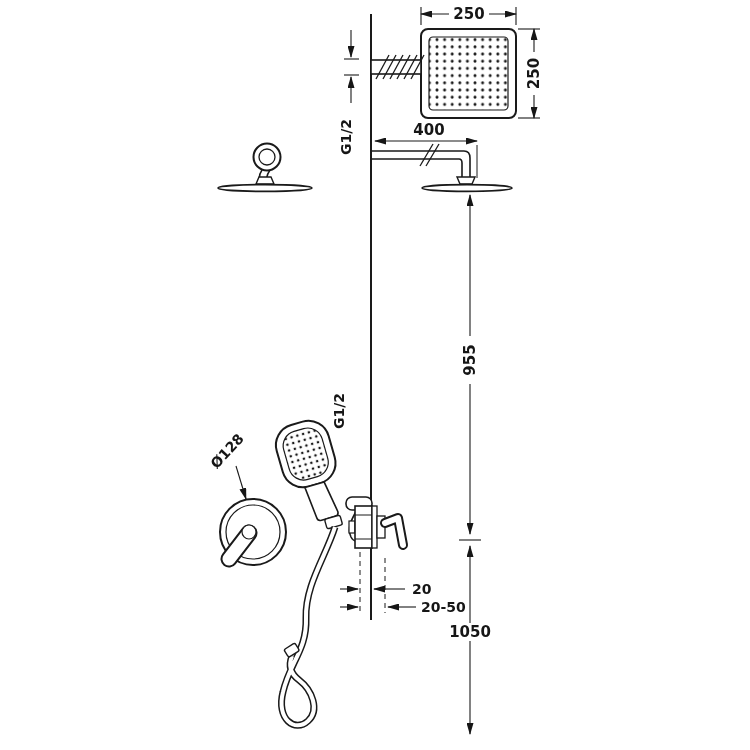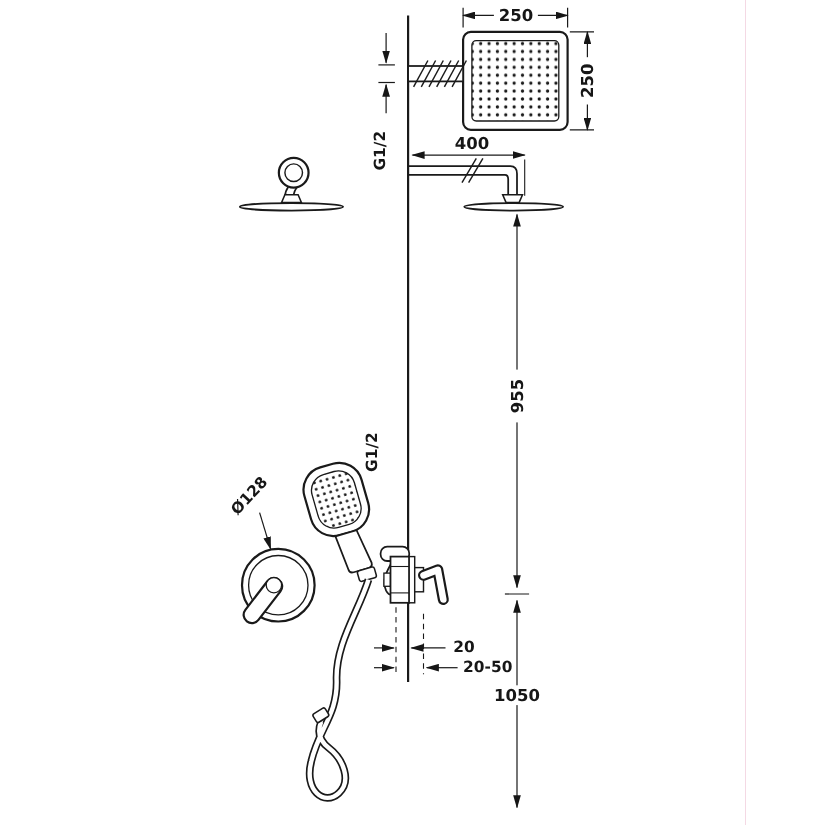--- a/index.html
+++ b/index.html
@@ -7,21 +7,21 @@
     padding: 0;
     width: 750px;
     height: 750px;
     background: #ffffff;
     font-family: "DejaVu Sans", sans-serif;
   }
   .canvas {
     position: relative;
     width: 678px;
     height: 750px;
-    background: #be185d;
+    background: #d946ef;
     overflow: hidden;
   }
   svg { display: block; }
   .lbl {
     font-family: "DejaVu Sans", sans-serif;
     font-size: 15px;
     font-weight: 700;
     fill: #161616;
   }
   .lbl-sm {

